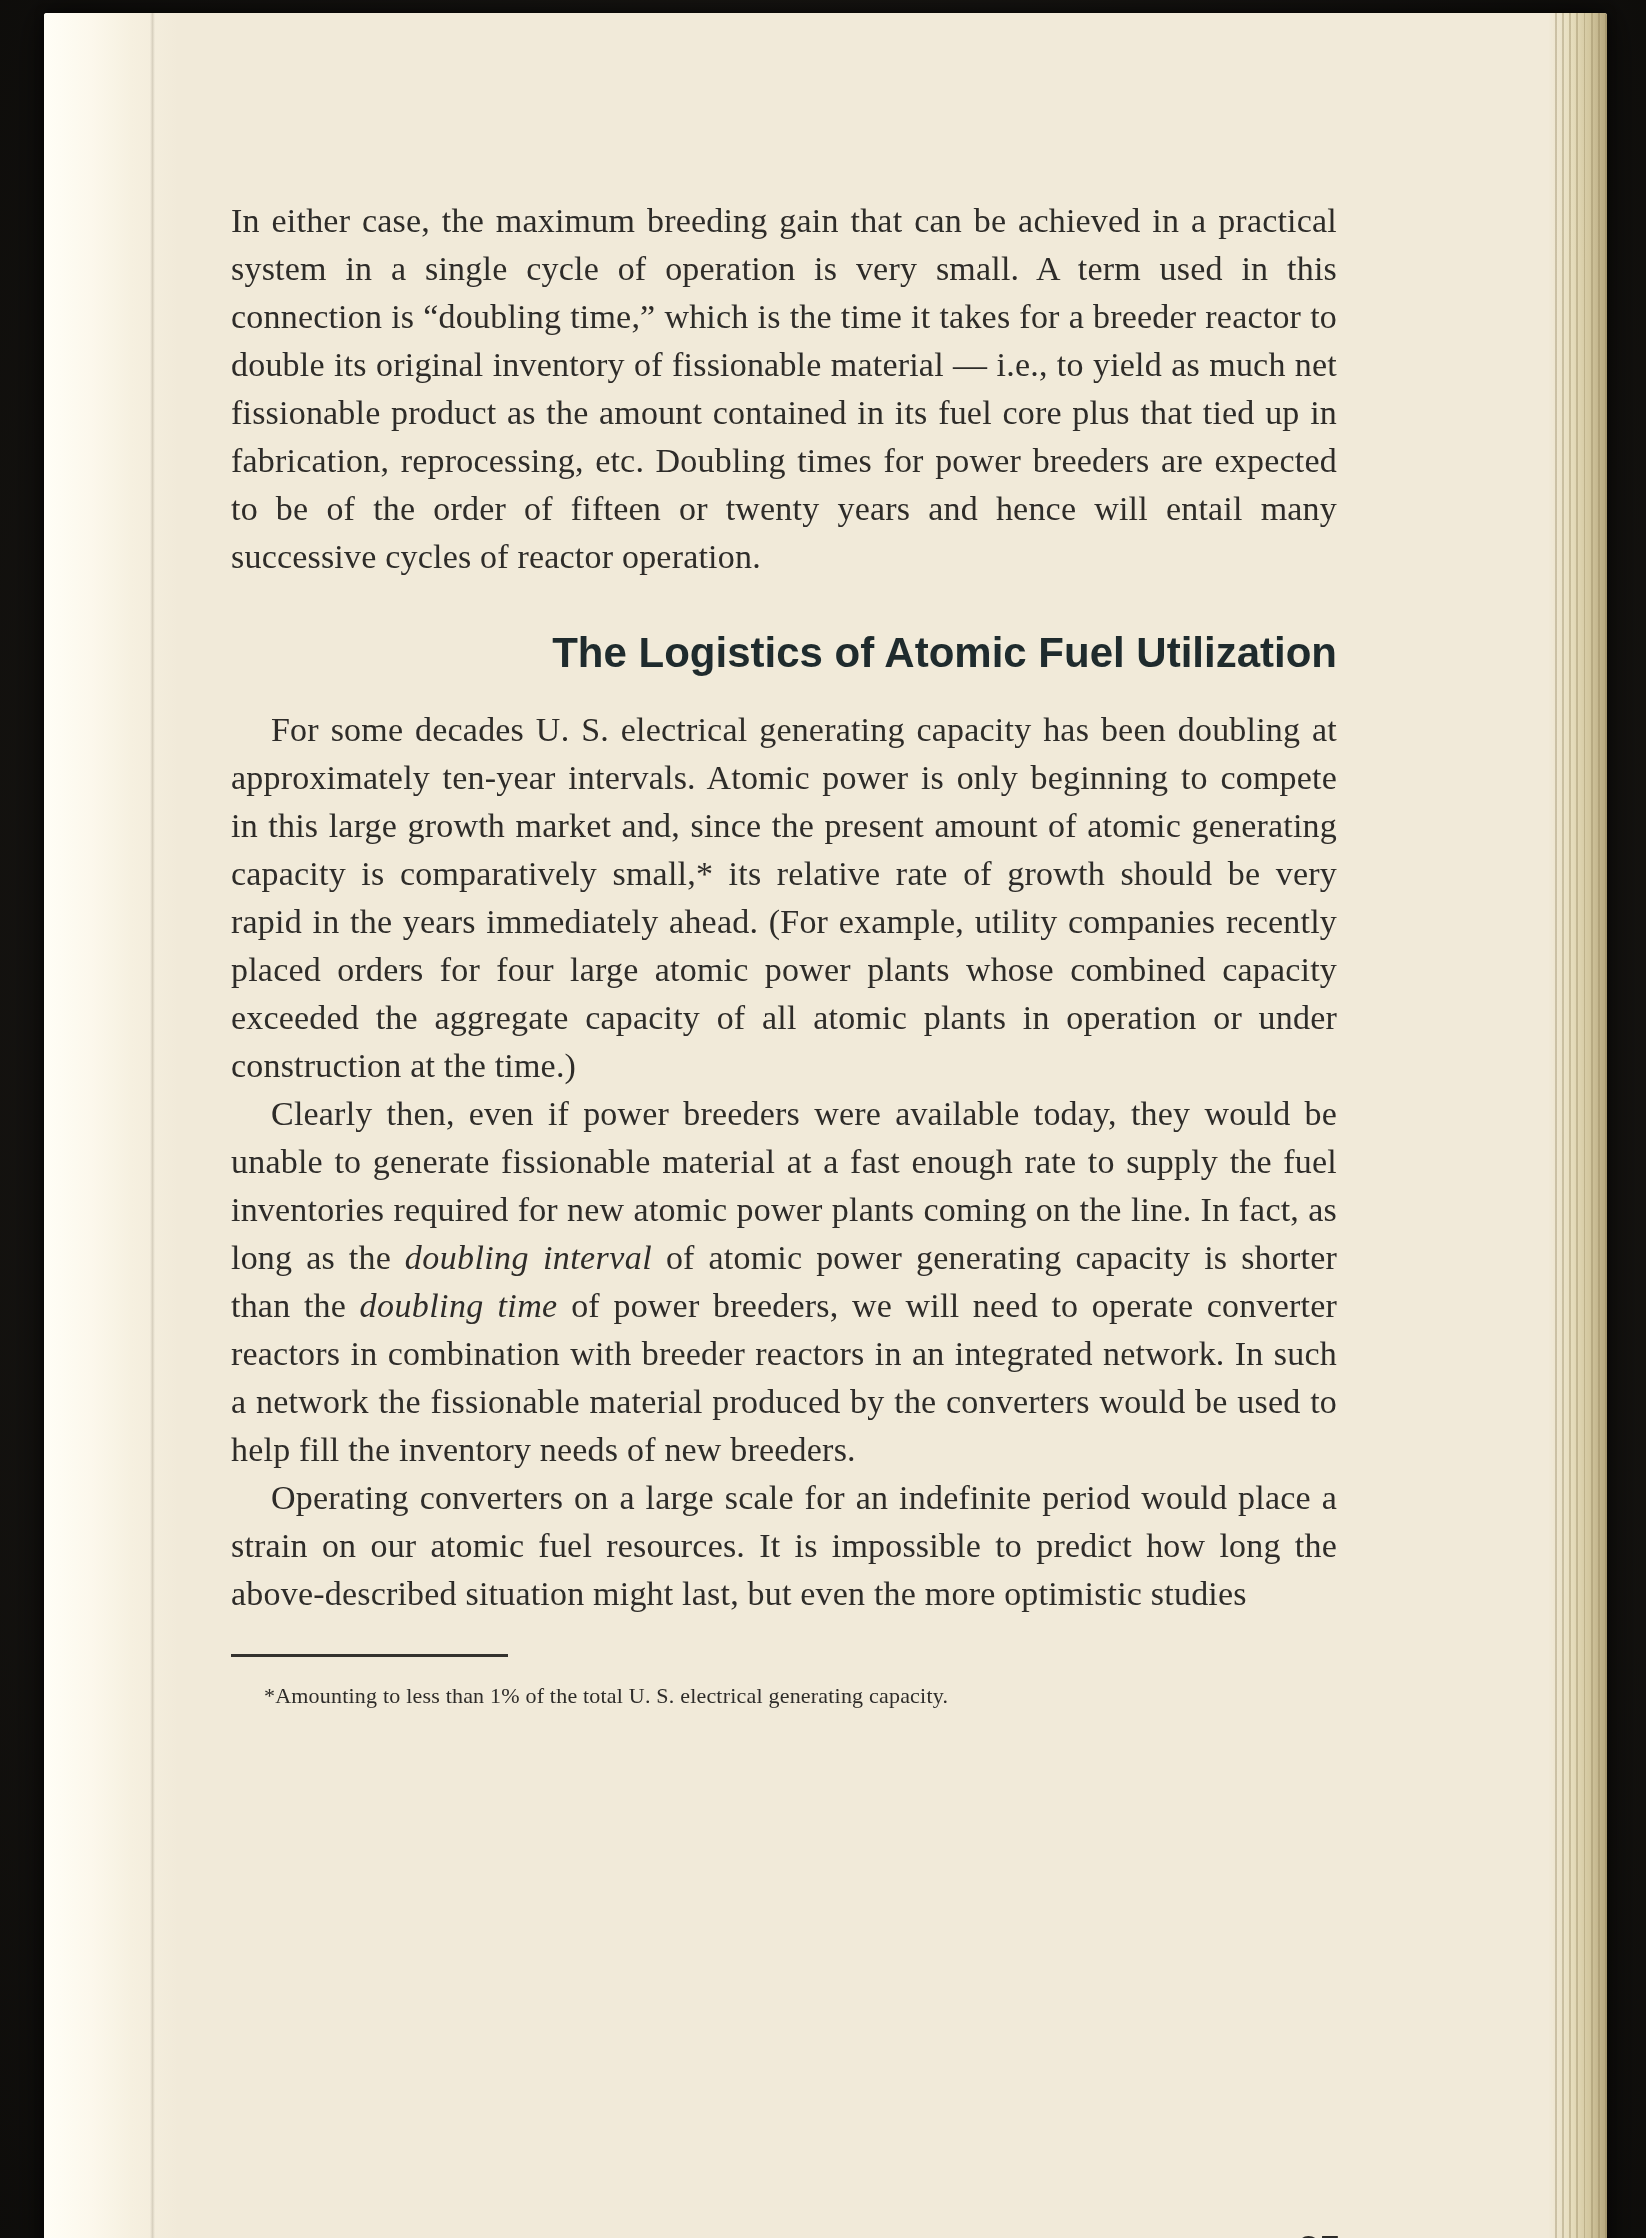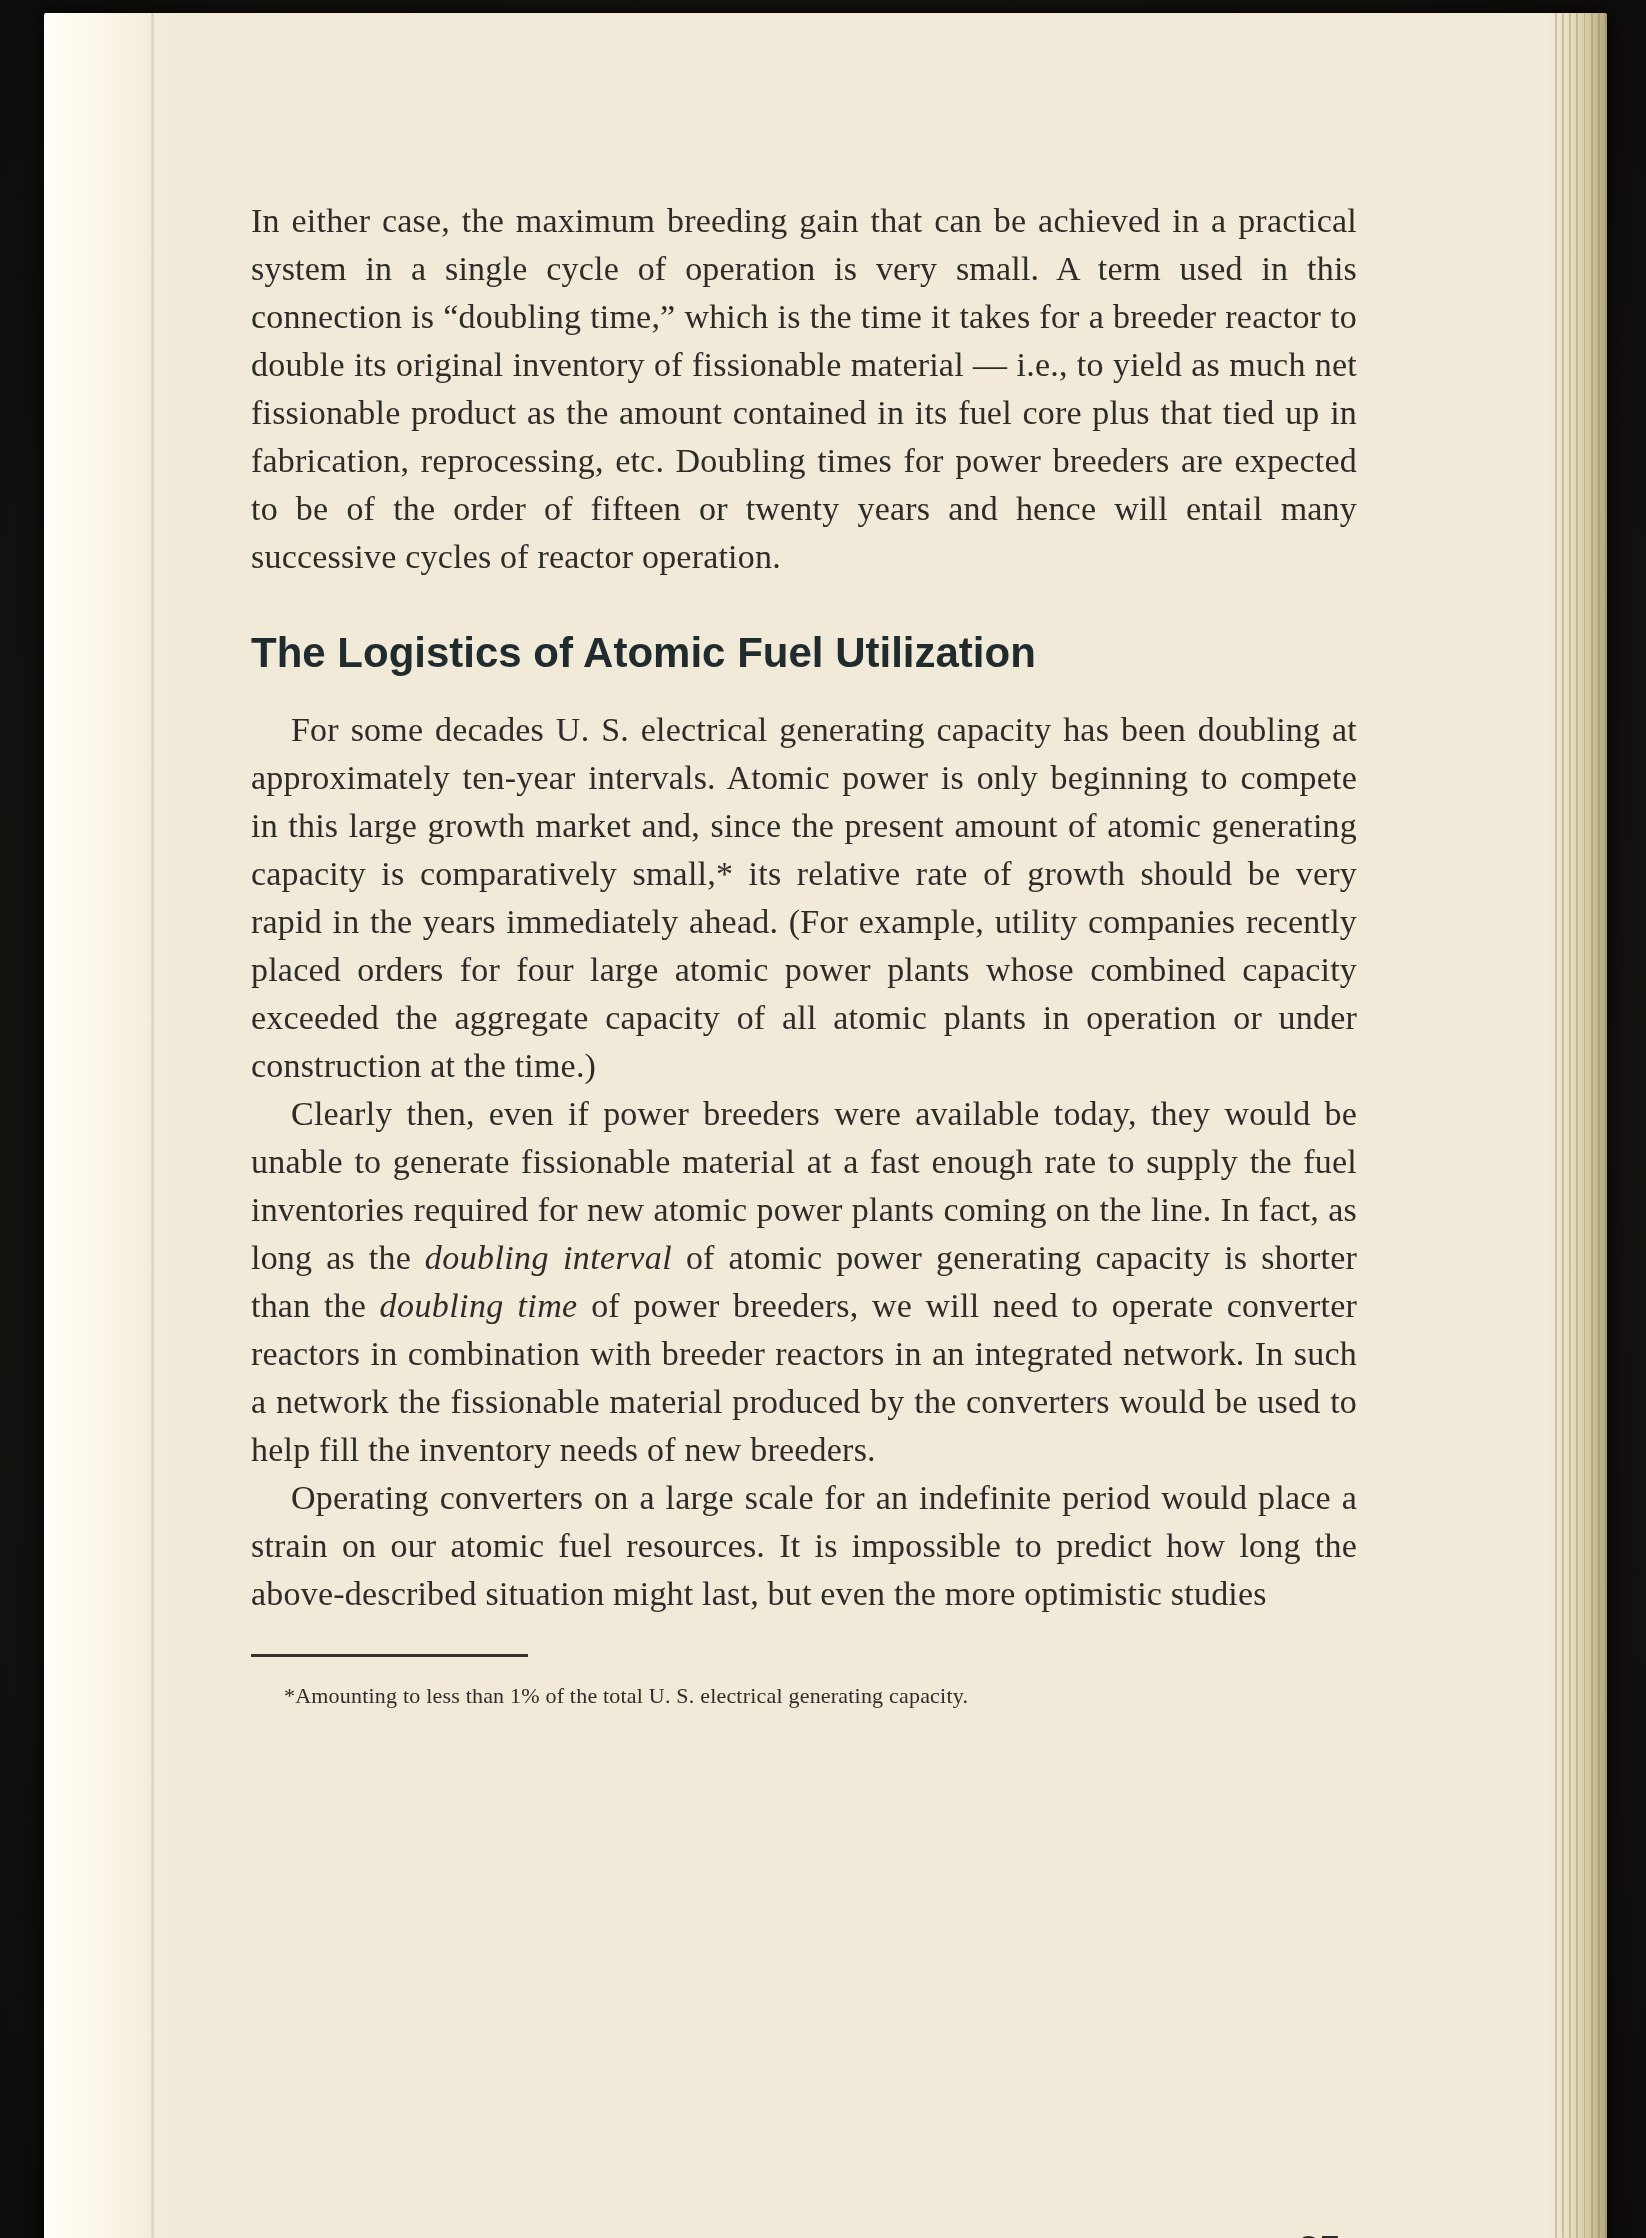--- a/index.html
+++ b/index.html
@@ -70,21 +70,21 @@
         rgba(233,224,196,0.0) 1.8px, rgba(233,224,196,0.0) 7.2px),
       linear-gradient(to left,
         #b4a57c 0%,
         #d3c79f 30%,
         #e6ddbd 62%,
         rgba(241,234,217,0) 100%);
   }
 
   .text-block {
     position: absolute;
-    left: 207px;
+    left: 187px;
     top: 184px;
     width: 1106px;
     color: #2e2c29;
     font-size: 34px;
     line-height: 48px;
     text-align: justify;
     letter-spacing: 0.2px;
   }
 
   .body-para {
@@ -95,22 +95,22 @@
     text-indent: 0;
   }
 
   .section-heading {
     font-family: "Liberation Sans", sans-serif;
     font-weight: bold;
     font-size: 42px;
     line-height: 49px;
     color: #1f2b2d;
     letter-spacing: 0px;
-    margin: 47px 0 29px 0;
-    text-align: left;
+    margin: 47px 0 29px 8px;
+    text-align: right;
     text-indent: 0;
   }
 
   em {
     letter-spacing: 0.4px;
   }
 
   .footnote-rule {
     width: 277px;
     border-top: 3.6px solid #34322e;

